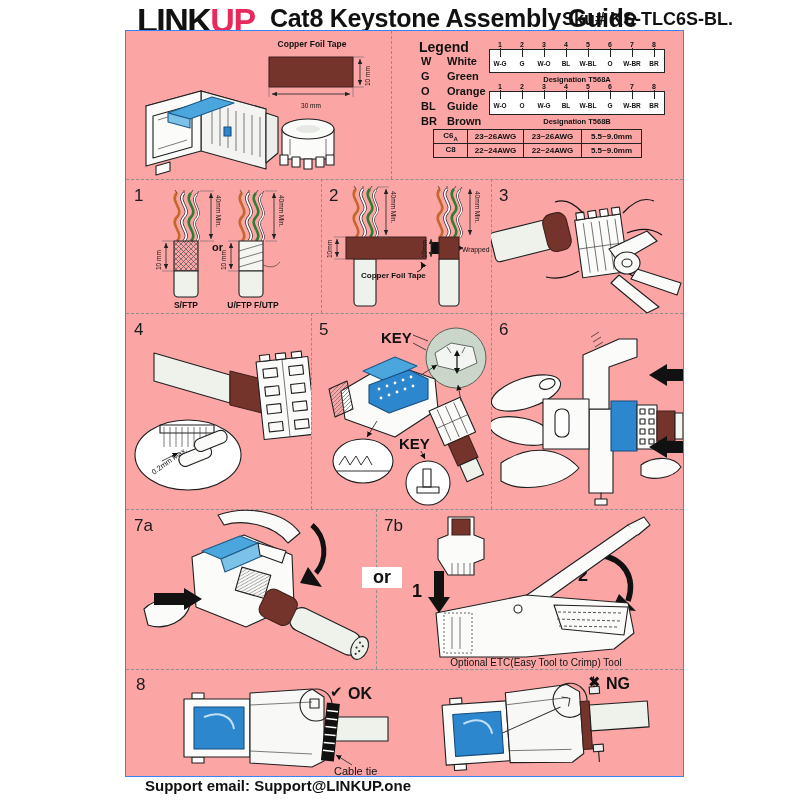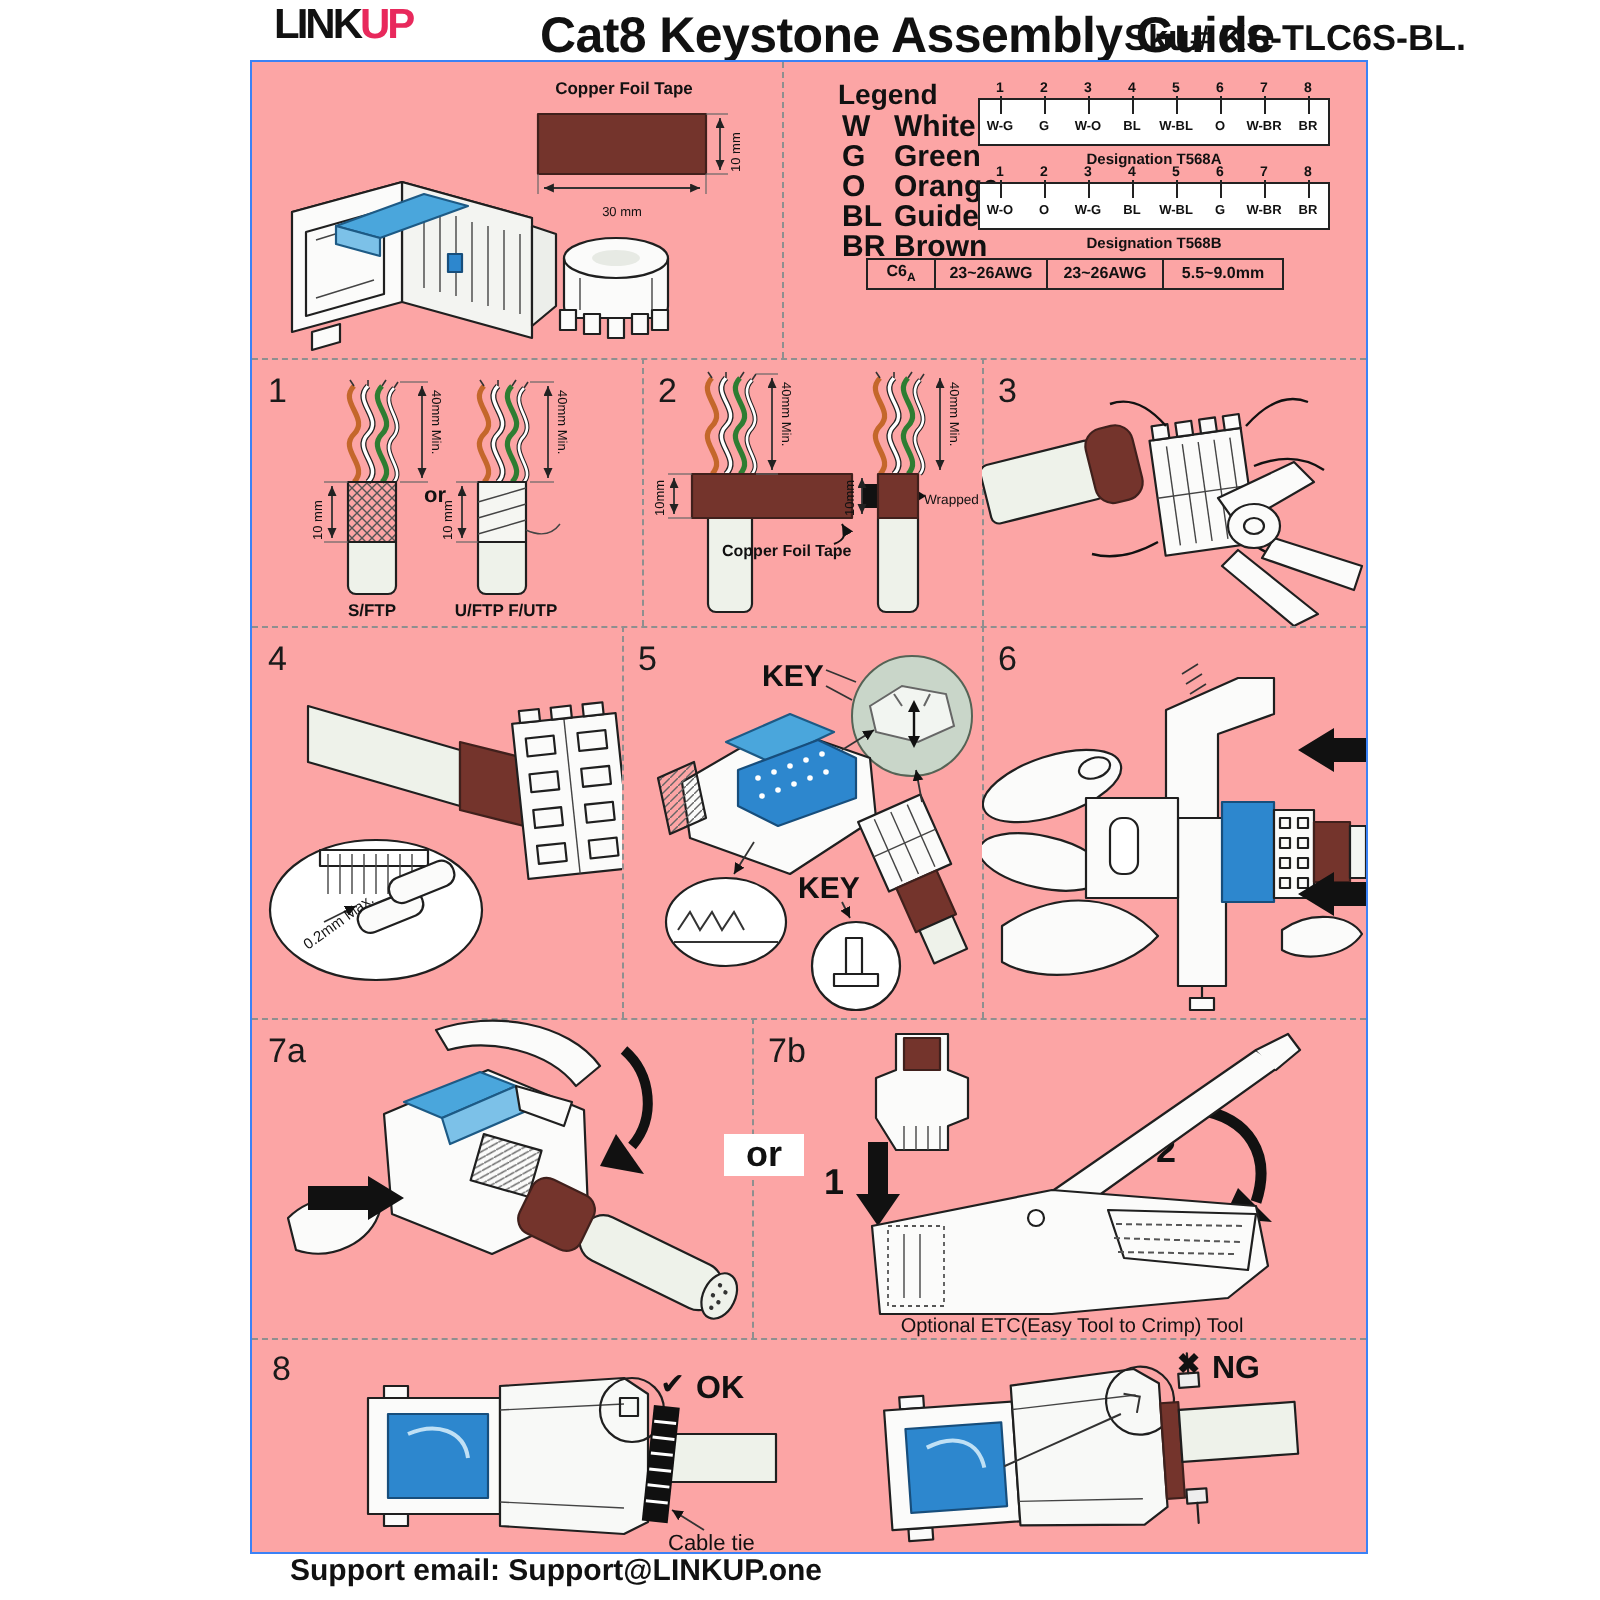--- a/index.html
+++ b/index.html
@@ -1,31 +1,31 @@
 <!DOCTYPE html>
 <html><head>
 <meta charset="utf-8">
 <style>
   html,body{margin:0;padding:0;background:#fff;}
   .page{position:relative;width:800px;height:800px;background:#fff;font-family:"Liberation Sans",sans-serif;color:#111;overflow:hidden;}
   
-  .logo{position:absolute;left:137px;top:1px;font-size:21px;font-weight:900;letter-spacing:-1.5px;}
+  .logo{position:absolute;left:137px;top:1px;font-size:34px;font-weight:900;letter-spacing:-1.5px;}
   .logo .lk{color:#111;}
   .logo .up{color:#E8295C;}
   .title{position:absolute;left:270px;top:4px;font-size:25px;font-weight:bold;letter-spacing:-0.3px;}
   .sku{position:absolute;left:562px;top:9px;font-size:18px;font-weight:bold;}
   
   .content{position:absolute;left:125px;top:30px;width:557px;height:745px;border:1px solid #3b82f6;background:#fca5a5;}
   .hd{position:absolute;left:0;right:0;height:0;border-top:1px dashed #8f8f8f;}
   .vd{position:absolute;width:0;border-left:1px dashed #8f8f8f;}
   .num{position:absolute;font-size:17px;color:#1a1a1a;}
   .panel-svg{position:absolute;display:block;}
   
   .legend-title{position:absolute;left:28px;top:8px;font-size:14px;font-weight:600;}
-  .lg-row{position:absolute;font-size:15px;font-weight:600;}
+  .lg-row{position:absolute;font-size:11px;font-weight:600;}
   .lg-code{display:inline-block;width:26px;}
   .pinout{position:absolute;width:176px;height:32px;}
   .pinbox{position:absolute;left:0;top:8px;width:174px;height:22px;border:1px solid #222;background:#fff;}
   .pincols{position:absolute;left:0;top:0;width:176px;height:32px;display:flex;}
   .pincol{flex:1;display:flex;flex-direction:column;align-items:center;}
   .pnum{font-size:7px;font-weight:bold;line-height:7px;}
   .ptick{width:1px;height:9px;background:#222;}
   .pwire{font-size:6.5px;font-weight:bold;margin-top:3px;white-space:nowrap;}
   .pincap{position:absolute;width:176px;text-align:center;font-size:7.5px;font-weight:bold;}
   .spec{position:absolute;left:42px;top:98px;border-collapse:collapse;font-size:8px;font-weight:bold;}
@@ -258,20 +258,26 @@
             <col style="width:58px">
             <col style="width:60px">
           </colgroup>
         <tbody>
         <tr>
           <td><span>C6</span><sub>A</sub></td>
           <td>23~26AWG</td>
           <td>23~26AWG</td>
           <td>5.5~9.0mm</td>
         </tr>
+        <tr>
+          <td><span>C8</span><sub></sub></td>
+          <td>22~24AWG</td>
+          <td>22~24AWG</td>
+          <td>5.5~9.0mm</td>
+        </tr>
       </tbody>
         </table>
     </div>
 
     <div class="num" style="left:8px;top:155px">1</div>
     <svg class="panel-svg" style="left:0;top:148px" width="195" height="134" viewBox="0 0 195 134">
       <use href="#tpair" x="46" y="12"></use>
       <rect class="s" x="48" y="62" width="24" height="30" fill="url(#xh)"></rect>
       <path class="s fj" d="M48 92 h24 v22 a4 4 0 0 1 -4 4 h-16 a4 4 0 0 1 -4 -4 Z"></path>
       <line class="ext" x1="74" y1="12" x2="88" y2="12"></line>

